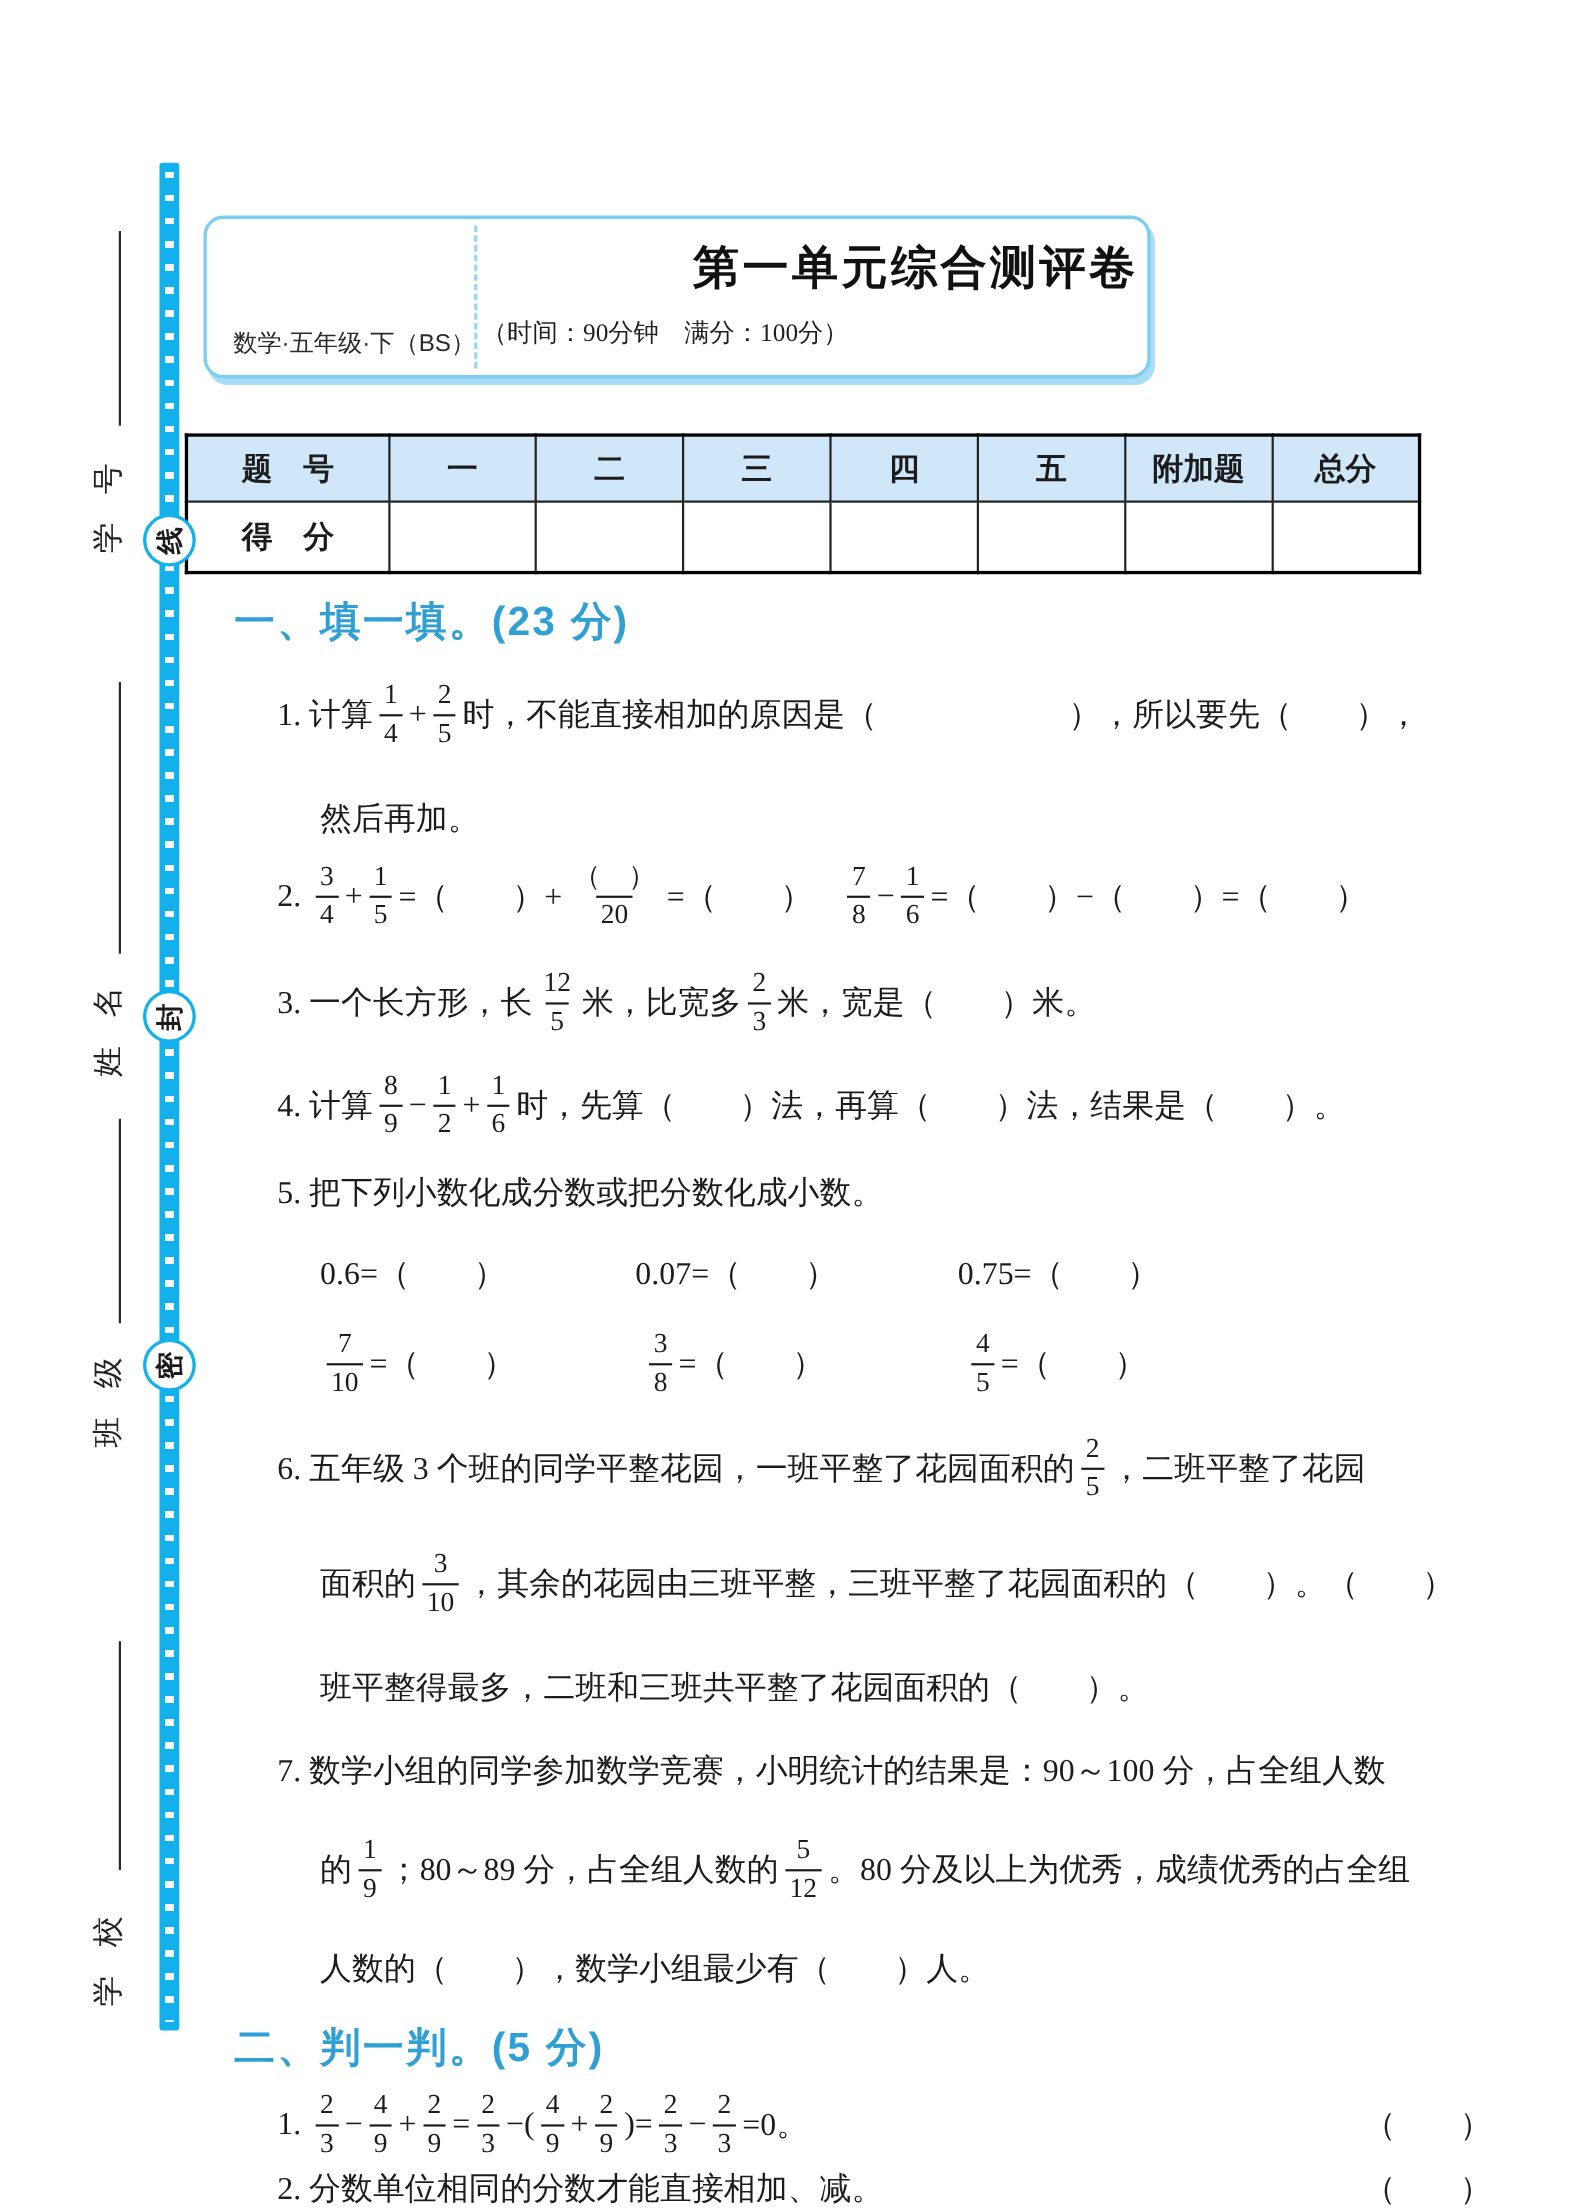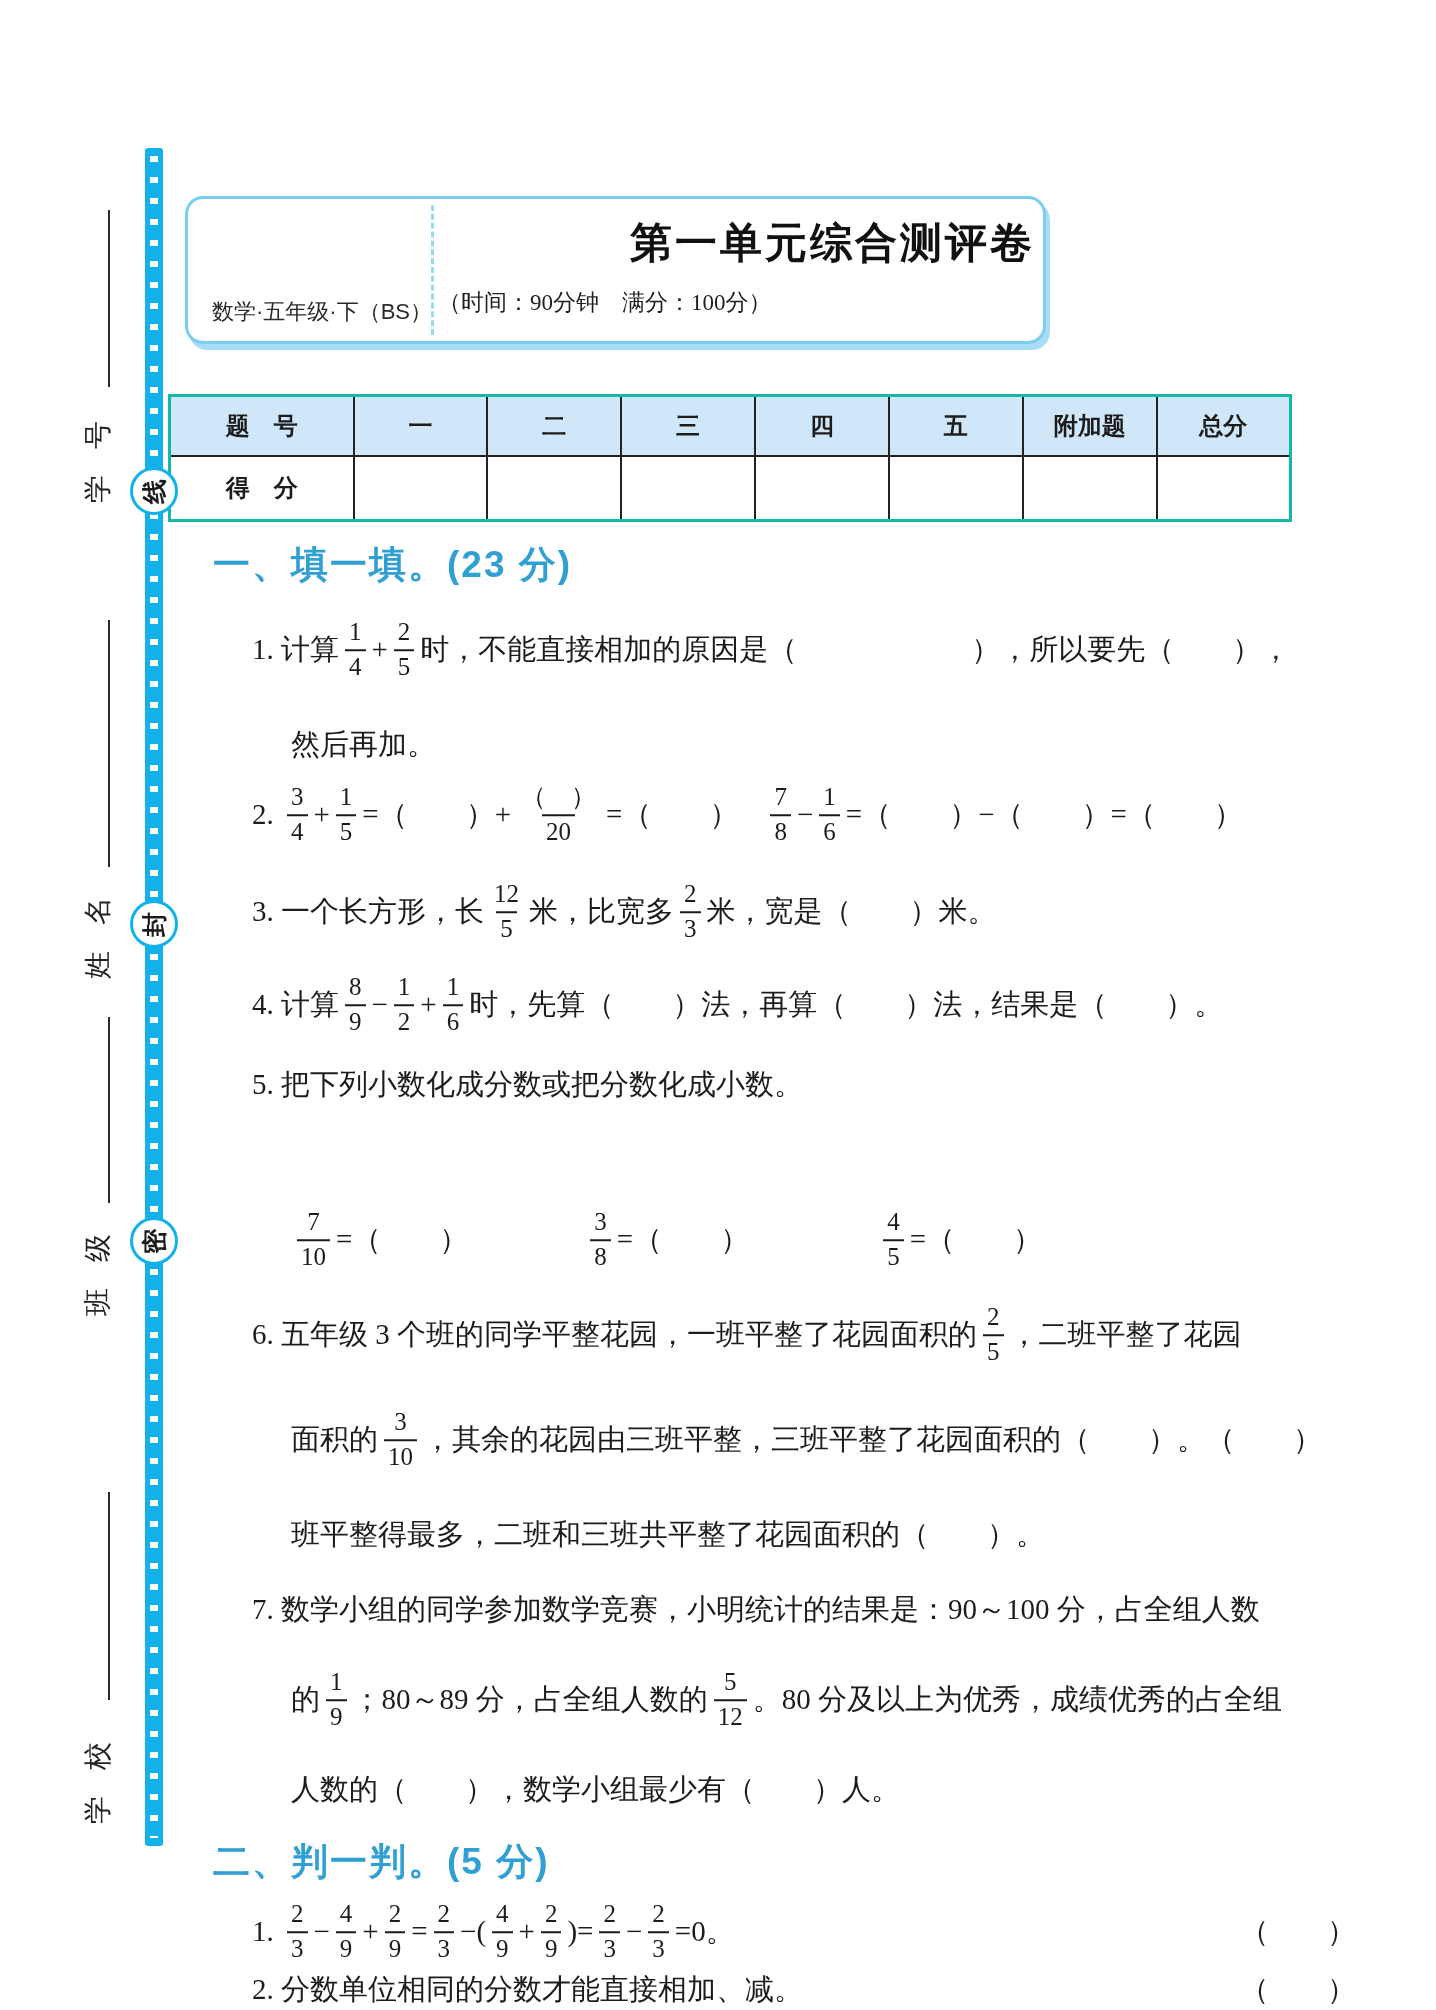--- a/index.html
+++ b/index.html
@@ -26,21 +26,21 @@
               border-left:3px dashed #9ad9f0;}
   .edition{position:absolute;left:24px;bottom:14px;font-size:22px;color:#2a2a2a;
               font-family:"Liberation Sans",sans-serif;}
   .hdr-title{position:absolute;left:250px;right:8px;top:16px;text-align:right;
               font-size:42px;font-weight:700;letter-spacing:3px;color:#111;}
   .hdr-subtitle{position:absolute;left:250px;right:8px;top:88px;text-align:left;
               font-size:23px;color:#1f1f1f;}
 
   
   .score-table{position:absolute;left:168px;top:394px;width:1124px;border-collapse:collapse;
-              font-size:24px;font-weight:700;border:3px solid #14b8a6;table-layout:fixed;}
+              font-size:28px;font-weight:700;border:3px solid #000000;table-layout:fixed;}
   .score-table th,.score-table td{border:2px solid #222;text-align:center;padding:0;}
   .score-table th{background:#cfe7f8;height:58px;font-weight:700;}
   .score-table td{height:62px;background:#fff;}
 
   
   .sec-heading{position:absolute;left:213px;transform:translateY(-50%);
               font-size:37px;font-weight:700;color:#2f9fd4;letter-spacing:2px;
               font-family:"Liberation Sans",sans-serif;white-space:pre;}
   .line{position:absolute;transform:translateY(-50%);display:flex;align-items:center;
               font-size:29px;white-space:pre;}
@@ -120,20 +120,21 @@
   </tbody>
     </table>
 
   <div class="sec-heading" style="top:565px">一、填一填。(23 分)</div>
   <div class="line" style="top:650px;left:252px"><span class="seg">1. 计算</span><span class="frac"><span class="fn">1</span><span class="fd">4</span></span><span class="seg">+</span><span class="frac"><span class="fn">2</span><span class="fd">5</span></span><span class="seg">时，不能直接相加的原因是（　　　　　　），所以要先（　　），</span></div>
   <div class="line" style="top:745px;left:291px"><span class="seg">然后再加。</span></div>
   <div class="line" style="top:815px;left:252px"><span class="seg">2. </span><span class="frac"><span class="fn">3</span><span class="fd">4</span></span><span class="seg">+</span><span class="frac"><span class="fn">1</span><span class="fd">5</span></span><span class="seg">=（　　）+</span><span class="frac"><span class="fn">（　）</span><span class="fd">20</span></span><span class="seg">=（　　）</span><span class="gapseg" style="width: 26px;"></span><span class="frac"><span class="fn">7</span><span class="fd">8</span></span><span class="seg">−</span><span class="frac"><span class="fn">1</span><span class="fd">6</span></span><span class="seg">=（　　）−（　　）=（　　）</span></div>
   <div class="line" style="top:912px;left:252px"><span class="seg">3. 一个长方形，长</span><span class="frac"><span class="fn">12</span><span class="fd">5</span></span><span class="seg">米，比宽多</span><span class="frac"><span class="fn">2</span><span class="fd">3</span></span><span class="seg">米，宽是（　　）米。</span></div>
   <div class="line" style="top:1005px;left:252px"><span class="seg">4. 计算</span><span class="frac"><span class="fn">8</span><span class="fd">9</span></span><span class="seg">−</span><span class="frac"><span class="fn">1</span><span class="fd">2</span></span><span class="seg">+</span><span class="frac"><span class="fn">1</span><span class="fd">6</span></span><span class="seg">时，先算（　　）法，再算（　　）法，结果是（　　）。</span></div>
   <div class="line" style="top:1085px;left:252px"><span class="seg">5. 把下列小数化成分数或把分数化成小数。</span></div>
+  <div class="line" style="top:1158px;left:291px"><span class="seg">0.6=（　　）</span><span class="gapseg" style="width: 118px;"></span><span class="seg">0.07=（　　）</span><span class="gapseg" style="width: 110px;"></span><span class="seg">0.75=（　　）</span></div>
   <div class="line" style="top:1240px;left:291px"><span class="frac"><span class="fn">7</span><span class="fd">10</span></span><span class="seg">=（　　）</span><span class="gapseg" style="width: 116px;"></span><span class="frac"><span class="fn">3</span><span class="fd">8</span></span><span class="seg">=（　　）</span><span class="gapseg" style="width: 128px;"></span><span class="frac"><span class="fn">4</span><span class="fd">5</span></span><span class="seg">=（　　）</span></div>
   <div class="line" style="top:1335px;left:252px"><span class="seg">6. 五年级 3 个班的同学平整花园，一班平整了花园面积的</span><span class="frac"><span class="fn">2</span><span class="fd">5</span></span><span class="seg">，二班平整了花园</span></div>
   <div class="line" style="top:1440px;left:291px"><span class="seg">面积的</span><span class="frac"><span class="fn">3</span><span class="fd">10</span></span><span class="seg">，其余的花园由三班平整，三班平整了花园面积的（　　）。（　　）</span></div>
   <div class="line" style="top:1535px;left:291px"><span class="seg">班平整得最多，二班和三班共平整了花园面积的（　　）。</span></div>
   <div class="line" style="top:1610px;left:252px"><span class="seg">7. 数学小组的同学参加数学竞赛，小明统计的结果是：90～100 分，占全组人数</span></div>
   <div class="line" style="top:1700px;left:291px"><span class="seg">的</span><span class="frac"><span class="fn">1</span><span class="fd">9</span></span><span class="seg">；80～89 分，占全组人数的</span><span class="frac"><span class="fn">5</span><span class="fd">12</span></span><span class="seg">。80 分及以上为优秀，成绩优秀的占全组</span></div>
   <div class="line" style="top:1790px;left:291px"><span class="seg">人数的（　　），数学小组最少有（　　）人。</span></div>
 
   <div class="sec-heading" style="top:1862px">二、判一判。(5 分)</div>
   <div class="line" style="top:1932px;left:252px"><span class="seg">1. </span><span class="frac"><span class="fn">2</span><span class="fd">3</span></span><span class="seg">−</span><span class="frac"><span class="fn">4</span><span class="fd">9</span></span><span class="seg">+</span><span class="frac"><span class="fn">2</span><span class="fd">9</span></span><span class="seg">=</span><span class="frac"><span class="fn">2</span><span class="fd">3</span></span><span class="seg">−(</span><span class="frac"><span class="fn">4</span><span class="fd">9</span></span><span class="seg">+</span><span class="frac"><span class="fn">2</span><span class="fd">9</span></span><span class="seg">)=</span><span class="frac"><span class="fn">2</span><span class="fd">3</span></span><span class="seg">−</span><span class="frac"><span class="fn">2</span><span class="fd">3</span></span><span class="seg">=0。</span></div>

